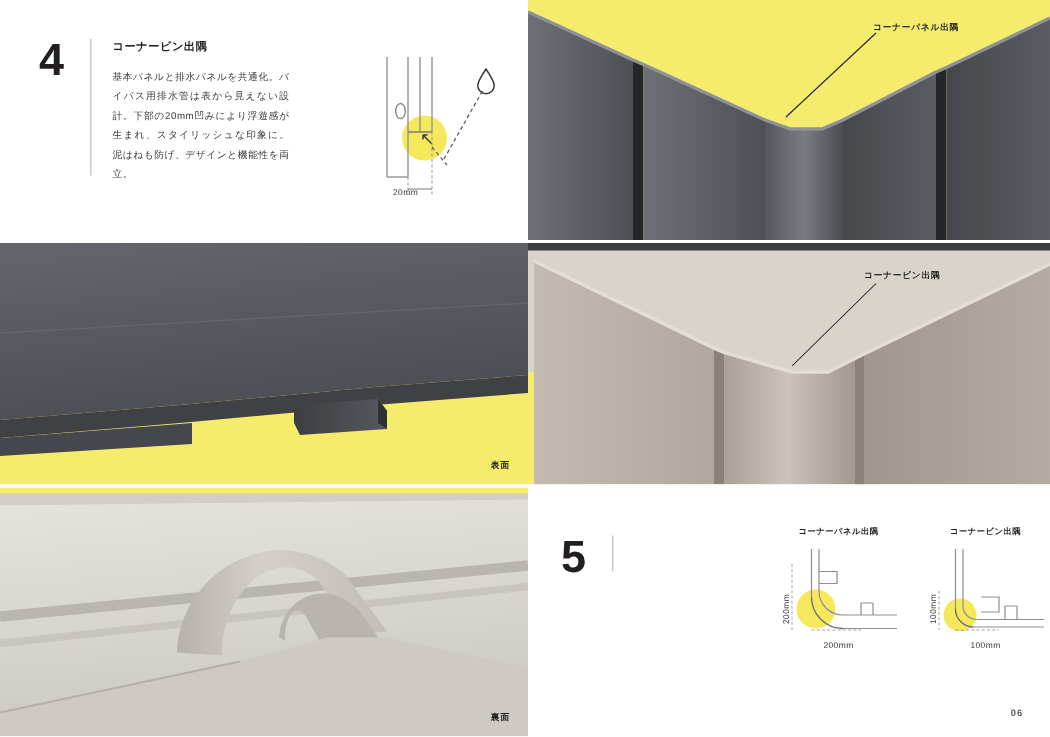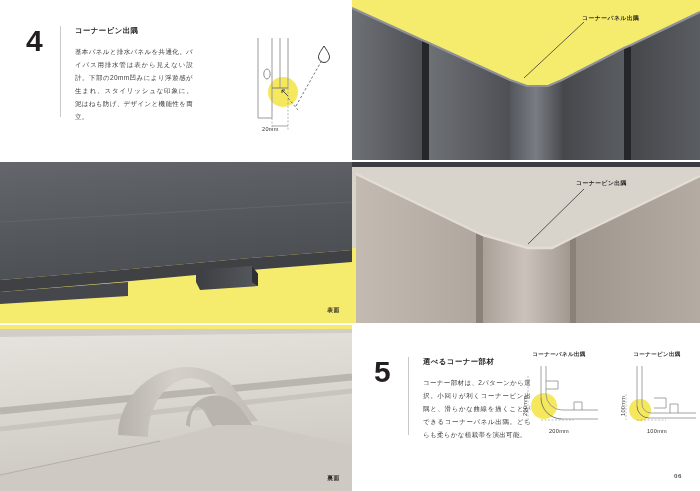--- a/index.html
+++ b/index.html
@@ -282,24 +282,20 @@
 
       <path d="M0 150 L160 116" stroke="#b4b0a9" stroke-width="1.2" fill="none"></path>
     </svg>
     <div class="face-tag" style="right:12px; bottom:8px;">裏面</div>
   </div>
 
   <div class="cell" id="cell-sec5">
     <div class="sec">
       <div class="sec-num">5</div>
       <div class="sec-rule"></div>
-      <div class="sec-body">
-        <div class="sec-head">選べるコーナー部材</div>
-        <div class="sec-copy">コーナー部材は、2パターンから選択。小回りが利くコーナービン出隅と、滑らかな曲線を描くことができるコーナーパネル出隅。どちらも柔らかな植栽帯を演出可能。</div>
-      </div>
     </div>
 
     <div class="cdia-wrap">
 
       <div class="cdia">
         <div class="cdia-title">コーナーパネル出隅</div>
         <div class="cdia-fig">
           <svg width="78" height="62" viewBox="0 0 78 62">
             <circle cx="24" cy="42" r="13" fill="#f5e85c"></circle>
 

